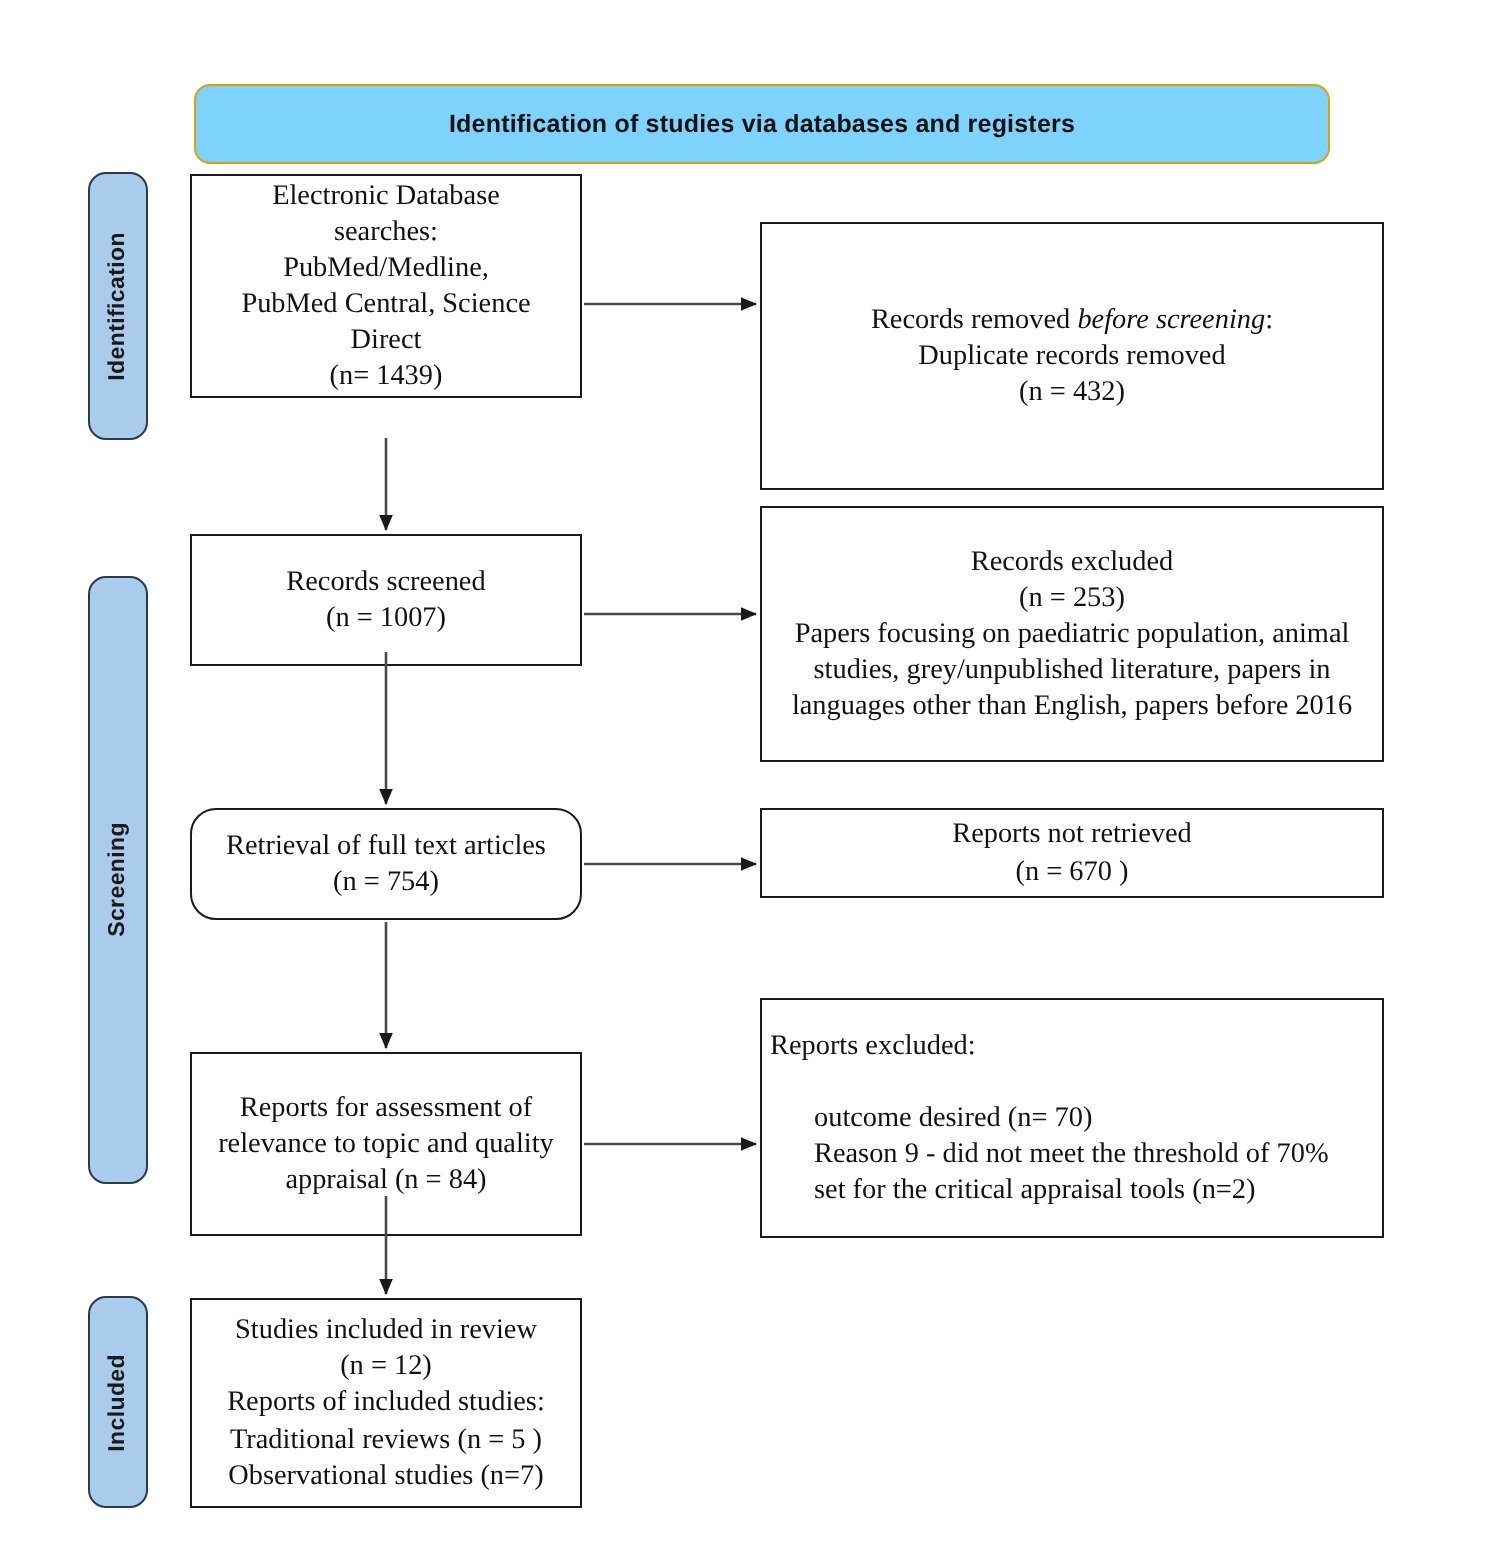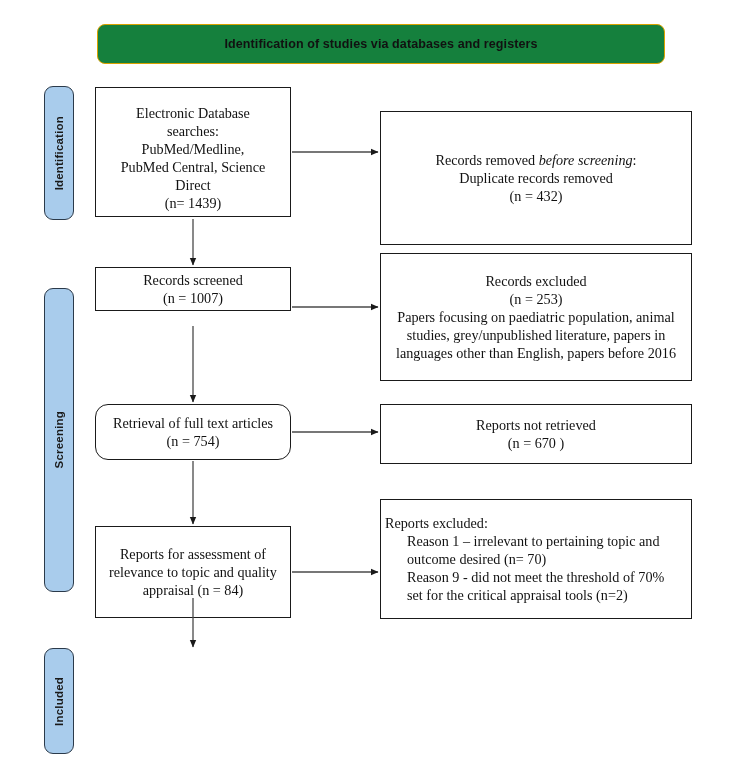--- a/index.html
+++ b/index.html
@@ -100,81 +100,88 @@
     width: 750px;
     height: 783px;
     pointer-events: none;
   }
 </style>
 </head>
 <body>
 
 <div id="page">
 
-  <div class="banner" style="background: #15803d;">
+  <div class="banner" style="background: #7dd3fc; margin-top: 18px;">
     <span class="banner-text">Identification of studies via databases and registers</span>
   </div>
 
   <div class="stage" style="top: 86px; height: 134px; background: rgb(169, 204, 236);">
     <span class="stage-label">Identification</span>
   </div>
   <div class="stage" style="top: 288px; height: 304px; background: rgb(169, 204, 236);">
     <span class="stage-label">Screening</span>
   </div>
   <div class="stage" style="top: 648px; height: 106px; background: rgb(169, 204, 236);">
     <span class="stage-label">Included</span>
   </div>
 
-  <div class="box" style="left:95px; top:87px; width:196px; height:130px;align-items:flex-end;">
+  <div class="box" style="left:95px; top:87px; width:196px; height:112px;">
     <span class="box-text">Electronic Database
 searches:
 PubMed/Medline,
 PubMed Central, Science
 Direct
 (n= 1439)</span>
   </div>
 
   <div class="box" style="left:380px; top:82px; width:312px; height:134px;margin-top:29px;">
     <span class="box-text"><span>Records removed </span><span class="ital">before screening</span><span>:</span><br><span>Duplicate records removed
 (n = 432)</span></span>
   </div>
 
-  <div class="box" style="left:95px; top:267px; width:196px; height:44px;">
+  <div class="box" style="left:95px; top:267px; width:196px; height:66px;">
     <span class="box-text">Records screened
 (n = 1007)</span>
   </div>
 
   <div class="box" style="left:380px; top:253px; width:312px; height:128px;">
     <span class="box-text">Records excluded
 (n = 253)
 Papers focusing on paediatric population, animal
 studies, grey/unpublished literature, papers in
 languages other than English, papers before 2016</span>
   </div>
 
   <div class="box" style="left:95px; top:404px; width:196px; height:56px;border-radius:13px;">
     <span class="box-text">Retrieval of full text articles
 (n = 754)</span>
   </div>
 
-  <div class="box" style="left:380px; top:404px; width:312px; height:60px;">
+  <div class="box" style="left:380px; top:404px; width:312px; height:45px;">
     <span class="box-text">Reports not retrieved
 (n = 670 )</span>
   </div>
 
   <div class="box" style="left:95px; top:526px; width:196px; height:92px;">
     <span class="box-text">Reports for assessment of
 relevance to topic and quality
 appraisal (n = 84)</span>
   </div>
 
   <div class="box left-align" style="left:380px; top:499px; width:312px; height:120px;">
-    <span class="box-text"><span>Reports excluded:</span><br><span class="indent">Reason 1 – irrelevant to pertaining topic and</span><br><span class="indent">outcome desired (n= 70)</span><br><span class="indent">Reason 9  - did not meet the threshold of 70%</span><br><span class="indent">set for the critical appraisal tools (n=2)</span></span>
+    <span class="box-text"><span>Reports excluded:</span><br><br><span class="indent">outcome desired (n= 70)</span><br><span class="indent">Reason 9  - did not meet the threshold of 70%</span><br><span class="indent">set for the critical appraisal tools (n=2)</span></span>
   </div>
 
+  <div class="box" style="left:95px; top:649px; width:196px; height:105px;">
+    <span class="box-text">Studies included in review
+(n = 12)
+Reports of included studies:
+Traditional reviews (n = 5 )
+Observational studies (n=7)</span>
+  </div>
 
   <svg id="arrows" viewBox="0 0 750 783" width="750" height="783">
     <defs>
       <marker id="ah" markerWidth="9" markerHeight="9" refX="7.5" refY="4" orient="auto" markerUnits="userSpaceOnUse">
         <path d="M0,0.6 L8,4 L0,7.4 Z" fill="#1a1a1a"></path>
       </marker>
     </defs>
     <g stroke="#4a4a4a" stroke-width="1.3" fill="none" marker-end="url(#ah)">
       <line x1="292" y1="152" x2="378" y2="152"></line>
       <line x1="193" y1="219" x2="193" y2="265"></line>

